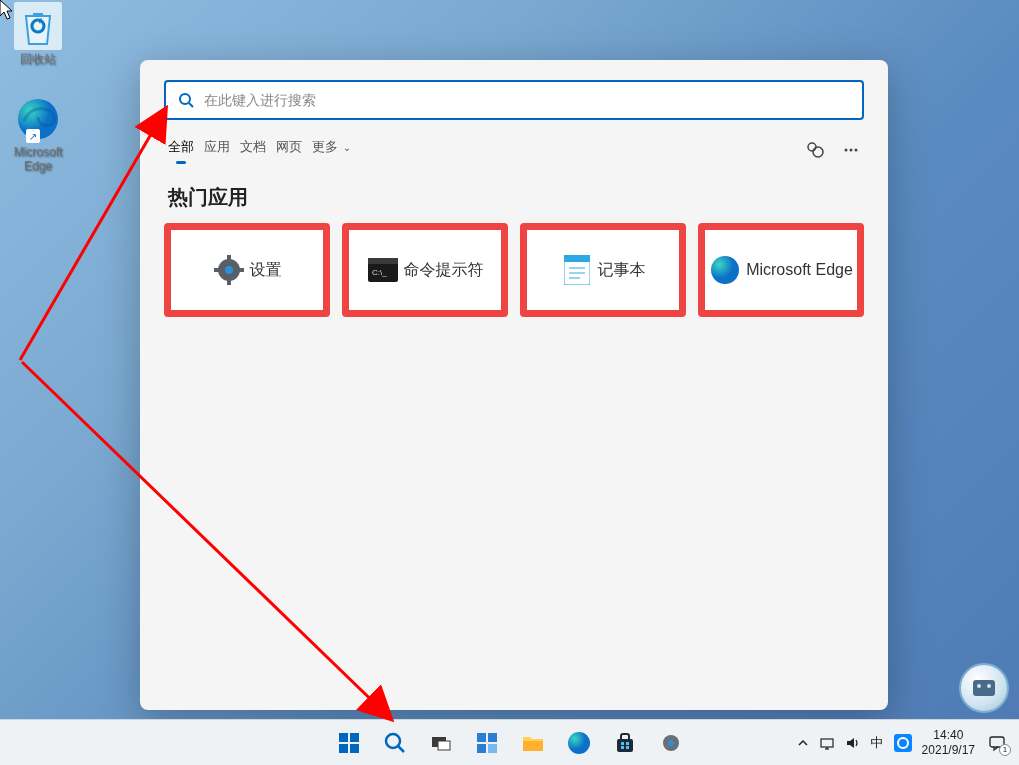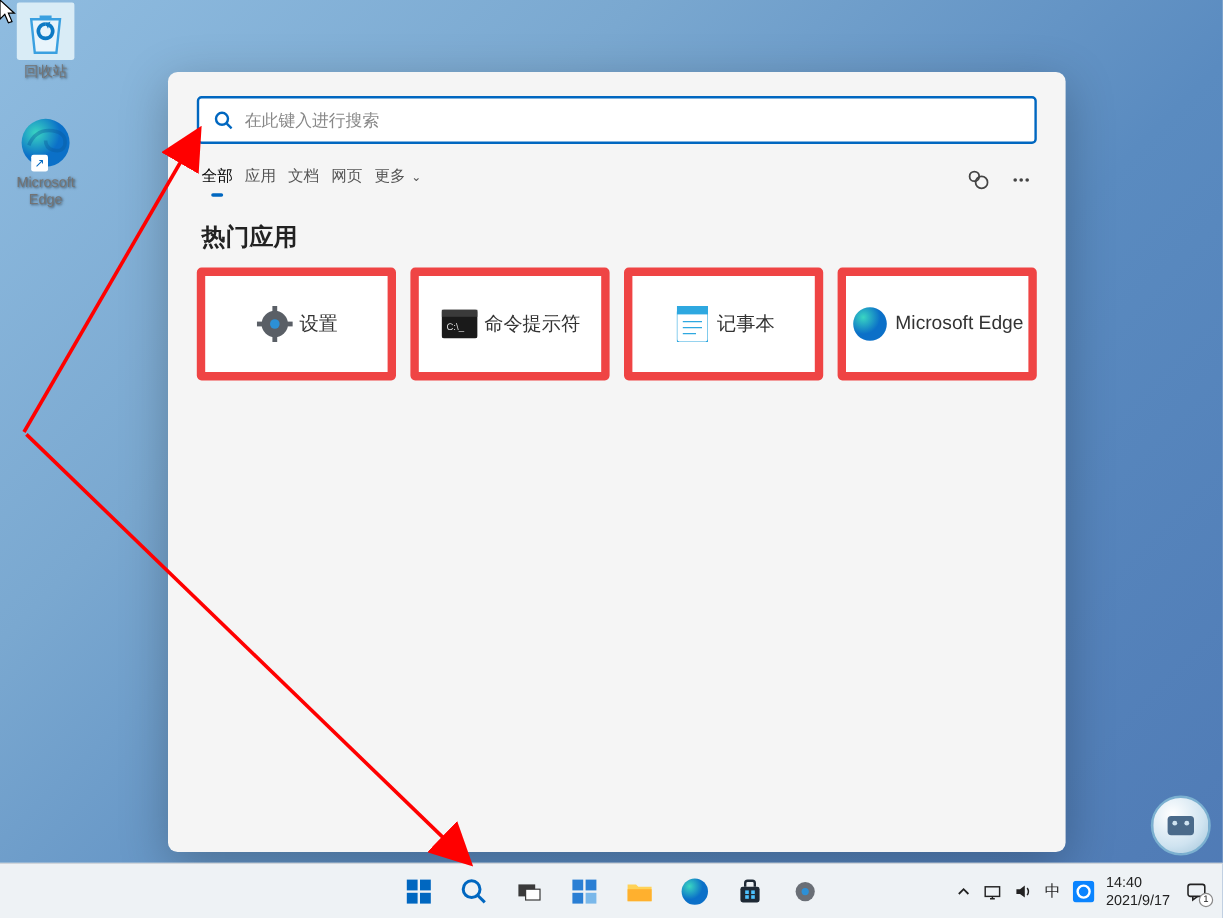--- a/index.html
+++ b/index.html
@@ -35,21 +35,21 @@
   .app-card { flex: 1; background: #fff; border: 7px solid #ef4444; border-radius: 4px; height: 94px; display: flex; align-items: center; justify-content: center; gap: 5px; cursor: pointer; }
   .app-card .aicon { width: 32px; height: 32px; display:flex; align-items:center; justify-content:center; }
   .app-card .alabel { font-size: 16px; color: #333; }
 
   
   .taskbar { position: absolute; bottom: 0; left: 0; right: 0; height: 46px; background: #eef2f5; border-top: 1px solid #d0d5da; display: flex; align-items: center; }
   .tb-center { position: absolute; left: 50%; transform: translateX(-50%); display: flex; gap: 6px; align-items: center; }
   .tb-btn { width: 40px; height: 40px; display: flex; align-items: center; justify-content: center; border-radius: 4px; cursor: pointer; }
   .tb-right { margin-left: auto; display: flex; align-items: center; gap: 10px; padding-right: 10px; font-size: 12px; color: #222; }
   .tb-right .tray-icon { cursor: pointer; display:flex; align-items:center; }
-  .datetime { text-align: left; line-height: 1.2; cursor: pointer; }
+  .datetime { text-align: center; line-height: 1.2; cursor: pointer; }
   .notif { width: 24px; height: 24px; display:flex; align-items:center; justify-content:center; cursor:pointer; position:relative; }
   .notif .badge { position:absolute; bottom:-1px; right:-2px; background:#fff; border:1px solid #888; border-radius:50%; width:12px; height:12px; font-size:8px; display:flex; align-items:center; justify-content:center; }
 
   
   .assistant-bubble { position:absolute; right: 10px; bottom: 52px; width:50px; height:50px; border-radius:50%; background: radial-gradient(circle at 35% 30%, #fff, #cfe3f0 60%, #9ec2d8); border:2px solid #7bb0d0; display:flex; align-items:center; justify-content:center; }
   .assistant-bubble .face { width:22px; height:16px; background:#4a6a8a; border-radius:3px; position:relative; }
   .assistant-bubble .face::before, .assistant-bubble .face::after { content:""; position:absolute; width:4px; height:4px; background:#cfe3f0; border-radius:50%; top:4px; }
   .assistant-bubble .face::before { left:4px; } .assistant-bubble .face::after { right:4px; }
 
   

